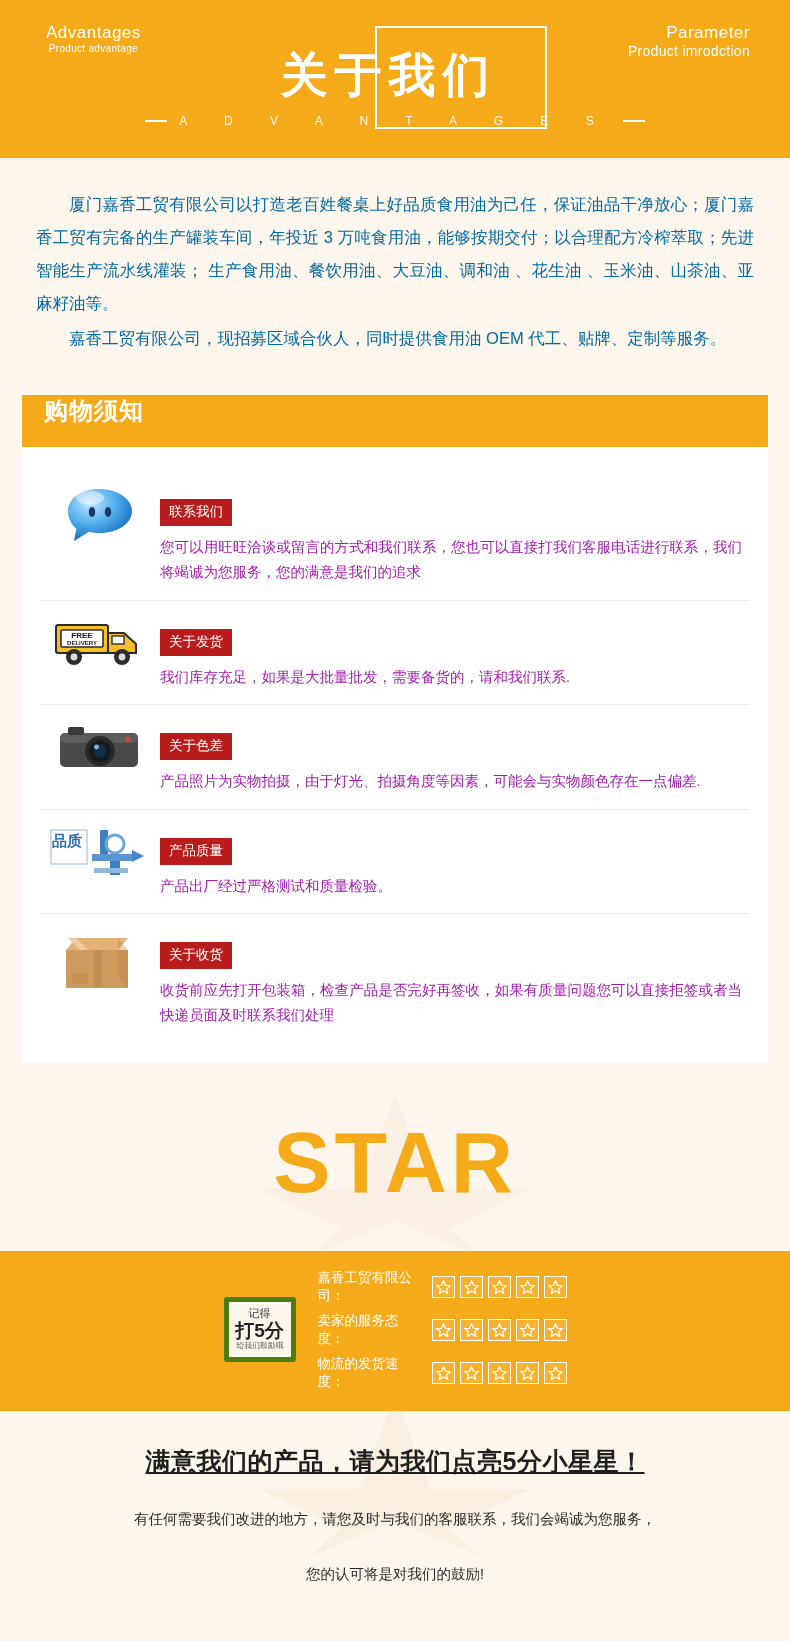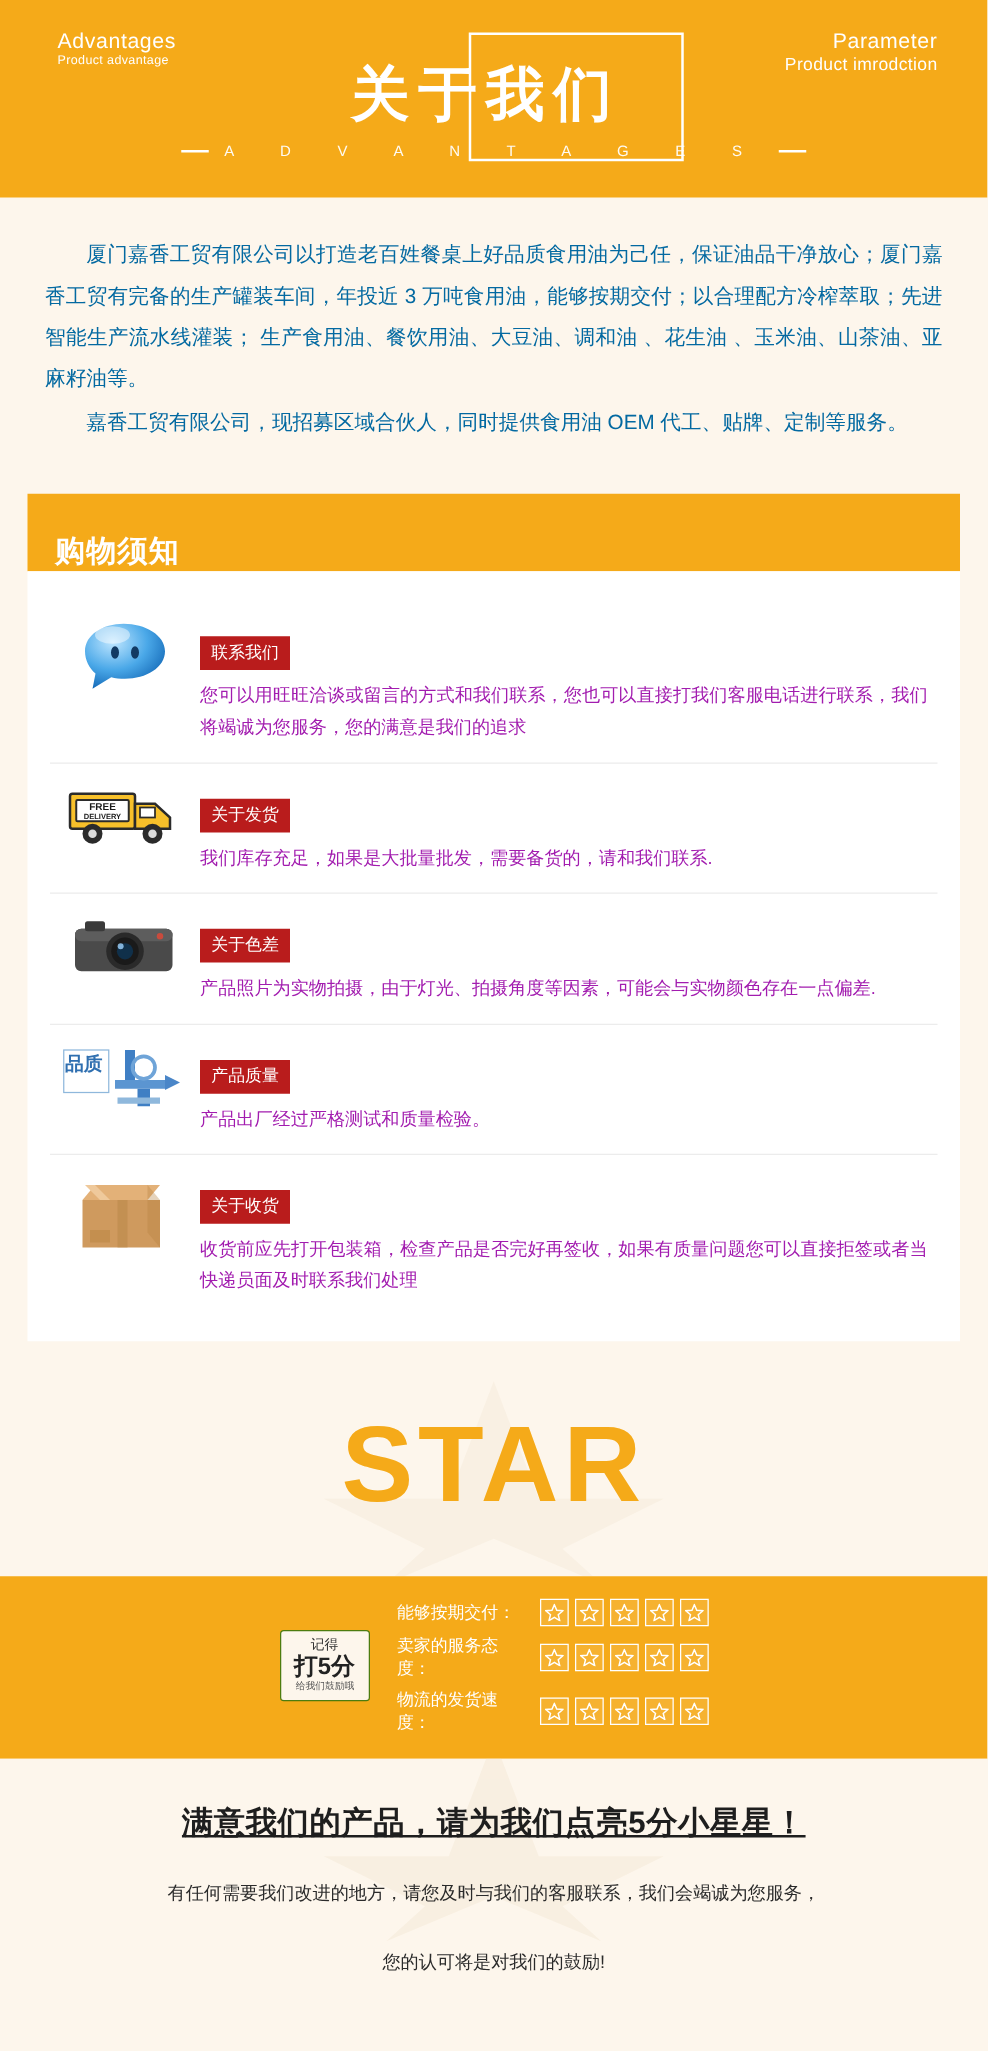--- a/index.html
+++ b/index.html
@@ -16,20 +16,21 @@
     position: relative;
     height: 158px;
     background: #f5aa19;
     overflow: hidden;
   }
   .banner-left {
     position: absolute;
     left: 46px; top: 22px;
     color: #fff;
     line-height: 1.25;
+    text-align: center;
   }
   .banner-left .big { font-size: 17px; letter-spacing: .5px; }
   .banner-left .small { font-size: 10px; letter-spacing: .3px; }
   .banner-right {
     position: absolute;
     right: 40px; top: 22px;
     color: #fff;
     text-align: right;
     line-height: 1.25;
   }
@@ -81,24 +82,24 @@
     color: #0369a1;
     text-align: justify;
     text-indent: 2em;
     font-family: "Liberation Sans", "DejaVu Sans", sans-serif;
   }
   .intro p + p { margin-top: 2px; }
 
   
   .section-bar {
     margin: 14px 22px 0 22px;
-    height: 62px;
+    height: 52px;
     background: #f5aa19;
     display: flex;
-    align-items: flex-end;
+    align-items: flex-start;
     padding-left: 22px;
   }
   .section-bar h2 {
     color: #fff;
     font-size: 24px;
     font-weight: bold;
     letter-spacing: 1px;
   }
 
   
@@ -177,21 +178,21 @@
   }
   .rating-inner {
     display: flex;
     align-items: center;
     justify-content: center;
     gap: 22px;
   }
   .badge {
     width: 72px;
     background: #fdf6ec;
-    border: 1px solid #4d7c0f;
+    border: 5px solid #4d7c0f;
     border-radius: 3px;
     text-align: center;
     padding: 5px 2px 6px 2px;
     line-height: 1.15;
   }
   .badge .l1 { font-size: 11px; color: #333; }
   .badge .l2 { font-size: 19px; font-weight: bold; color: #222; letter-spacing: 0; }
   .badge .l3 { font-size: 8.5px; color: #555; transform: scale(.92); }
   .rating-rows { display: flex; flex-direction: column; gap: 7px; }
   .rating-row { display: flex; align-items: center; gap: 10px; }
@@ -385,21 +386,21 @@
     <div class="rating-inner">
       <div class="badge">
         <div class="l1">记得</div>
         <div class="l2">打5分</div>
         <div class="l3">给我们鼓励哦</div>
       </div>
 
       <div class="rating-rows">
 
         <div class="rating-row">
-          <div class="rating-label">能够按期交付：</div>
+          <div class="rating-label">嘉香工贸有限公司：</div>
           <div class="stars">
             <span class="star-box">
                 <svg width="15" height="14" viewBox="0 0 20 19">
                   <polygon points="10,1 12.6,7.1 19.2,7.6 14.2,11.9 15.8,18.3 10,14.8 4.2,18.3 5.8,11.9 0.8,7.6 7.4,7.1" fill="none" stroke="#fff" stroke-width="1.6"></polygon>
                 </svg>
               </span>
             <span class="star-box">
                 <svg width="15" height="14" viewBox="0 0 20 19">
                   <polygon points="10,1 12.6,7.1 19.2,7.6 14.2,11.9 15.8,18.3 10,14.8 4.2,18.3 5.8,11.9 0.8,7.6 7.4,7.1" fill="none" stroke="#fff" stroke-width="1.6"></polygon>
                 </svg>

